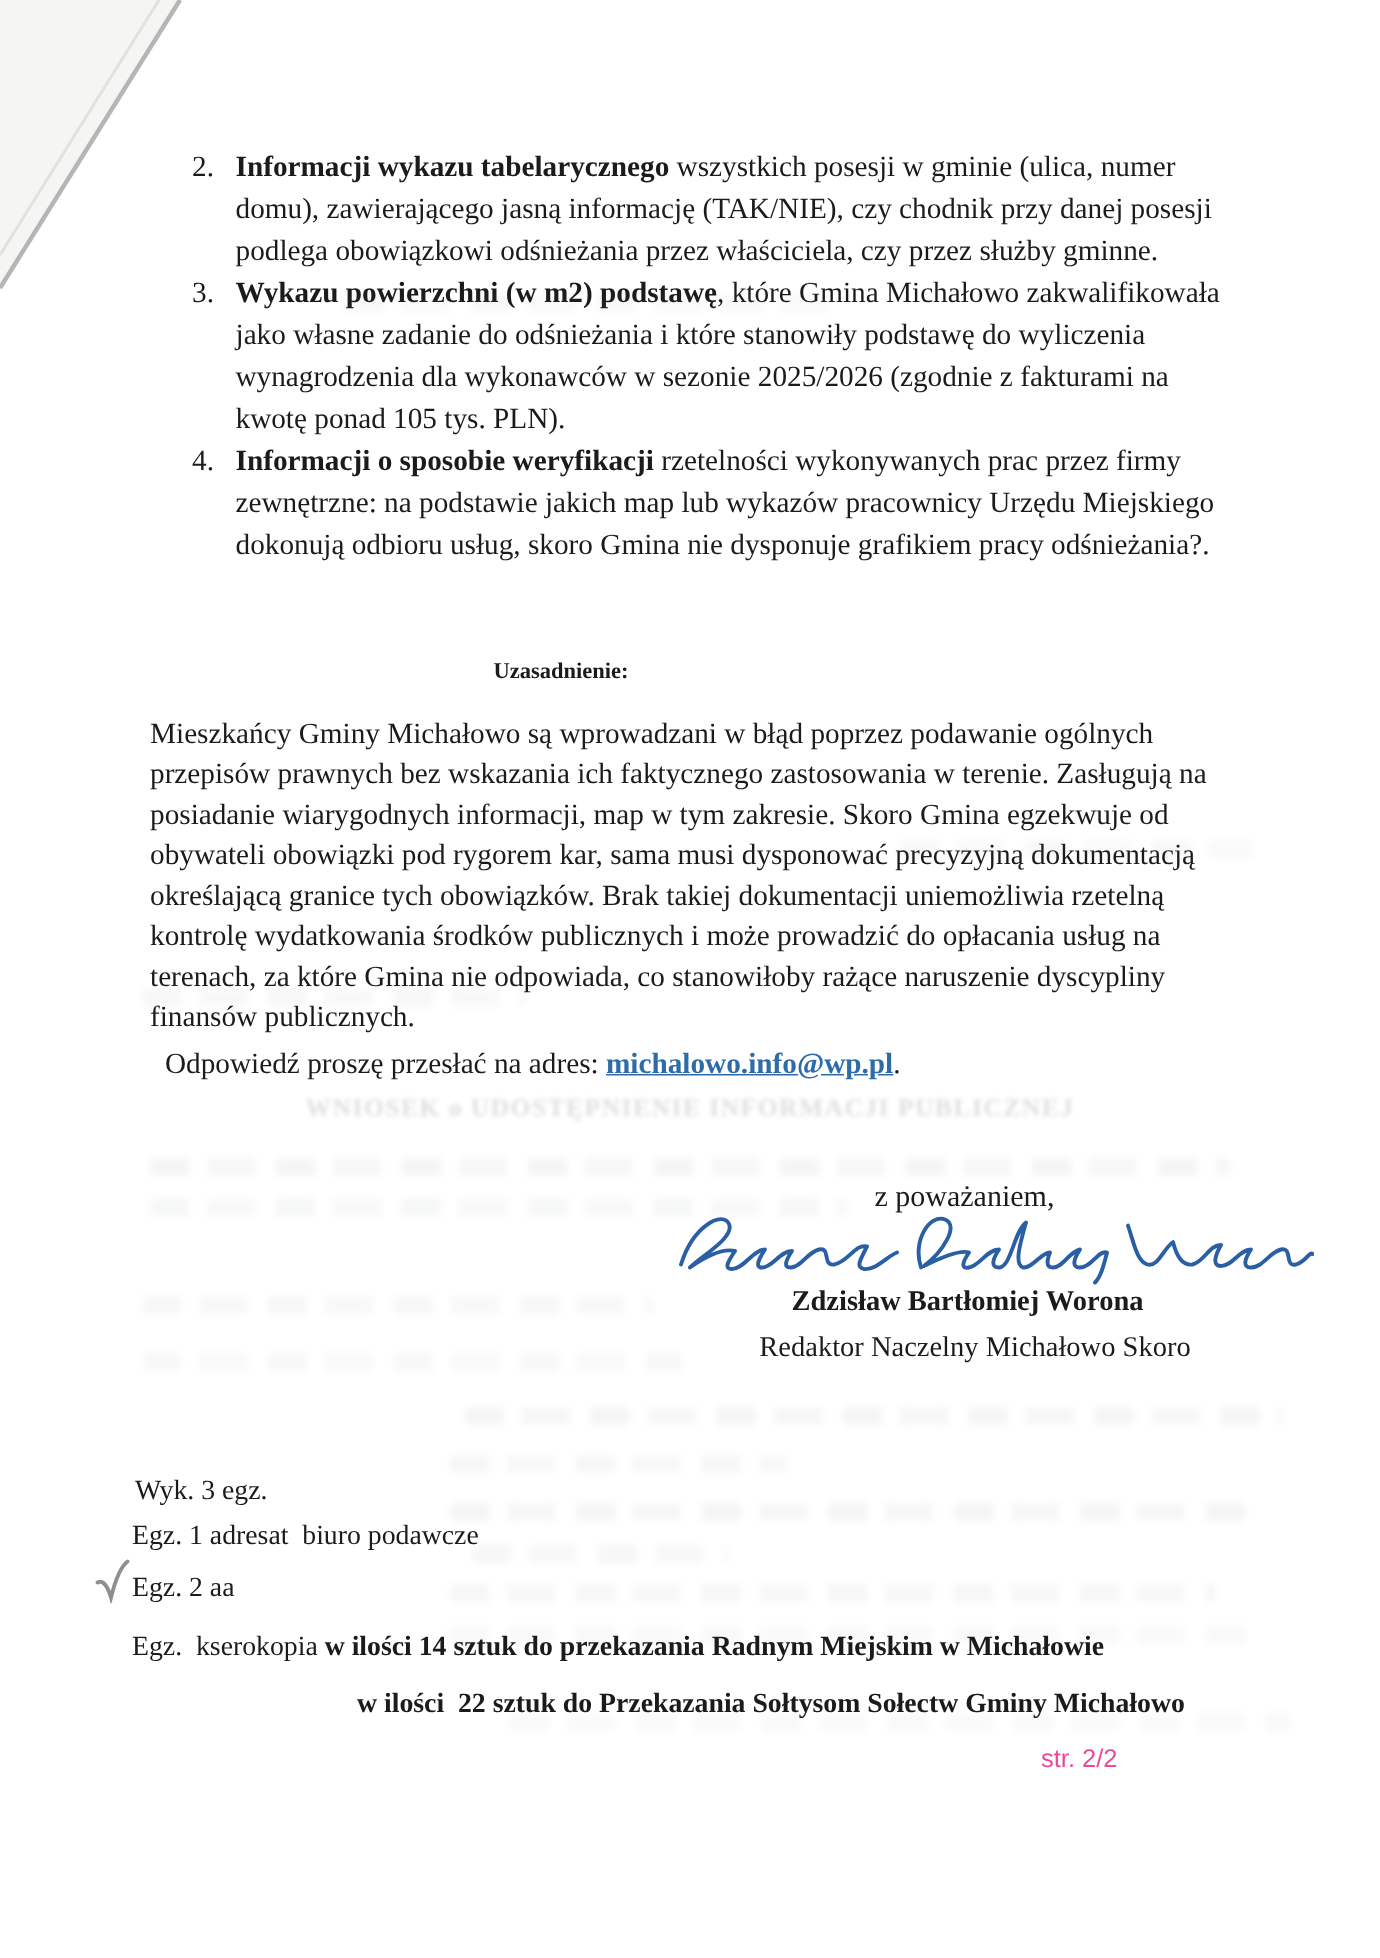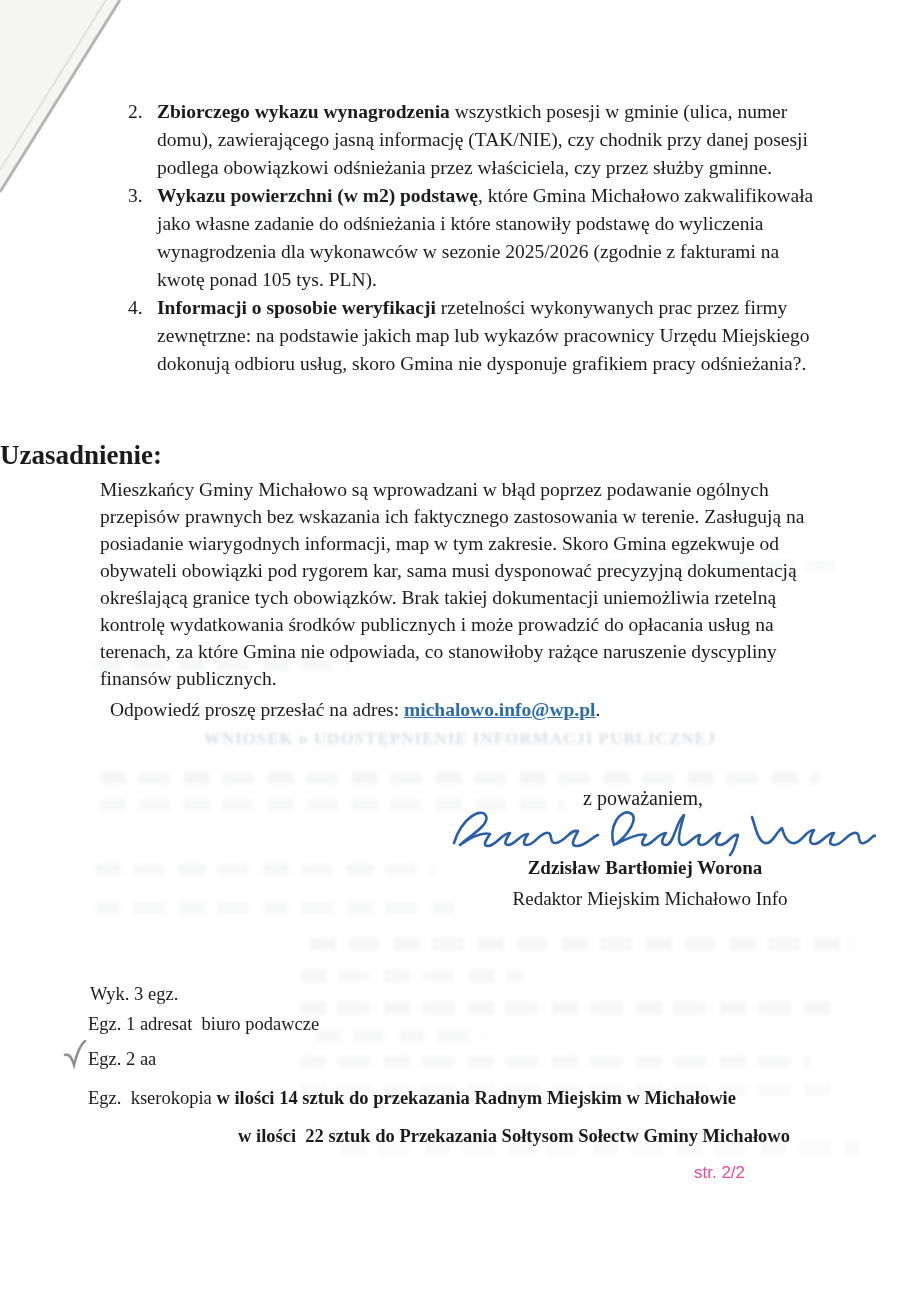--- a/index.html
+++ b/index.html
@@ -8,22 +8,22 @@
     font-family:"Liberation Serif","DejaVu Serif",serif;color:#1b1b1b;
     overflow:hidden;margin:0 auto;
   }
   .abs{position:absolute;}
   
   .olist{position:absolute;left:128px;top:98px;width:702px;font-size:19.5px;line-height:28px;}
   .li{display:flex;}
   .li-num{width:29px;flex:0 0 29px;}
   .li-body{flex:1;}
   .b{font-weight:bold;}
-  .heading{position:absolute;left:0;top:440px;width:748px;
-    font-weight:bold;font-size:27px;}
+  .heading{position:absolute;left:0;top:440px;width:748px;text-align:center;
+    font-weight:bold;font-size:15px;}
   .para{position:absolute;left:100px;top:476px;width:737px;font-size:19.5px;line-height:27px;}
   .reply{position:absolute;left:100px;top:699px;font-size:19.5px;margin-left:10px;}
   .email-link{color:#2e6ca8;font-weight:bold;text-decoration:underline;cursor:pointer;}
   .salutation{position:absolute;left:583px;top:787px;font-size:20px;}
   .sig-svg{position:absolute;left:446px;top:799px;}
   .sig-name{position:absolute;left:450px;top:857px;width:390px;text-align:center;
     font-weight:bold;font-size:19px;}
   .sig-role{position:absolute;left:450px;top:888px;width:400px;text-align:center;font-size:19px;}
   .dist{font-size:18.5px;white-space:pre-wrap;}
   .page-num{position:absolute;left:694px;top:1163px;font-size:17px;
@@ -51,21 +51,21 @@
 
   <svg class="fold-svg" width="140" height="210">
     <polygon points="0,0 120,0 0,192" fill="#f5f5f4"></polygon>
     <line x1="120" y1="0" x2="0" y2="192" stroke="#9f9f9f" stroke-width="3" opacity="0.75"></line>
     <line x1="106" y1="0" x2="0" y2="170" stroke="#cfcfcf" stroke-width="2" opacity="0.5"></line>
   </svg>
 
   <div class="olist">
     <div class="li">
       <span class="li-num">2.</span>
-      <span class="li-body"><span class="b">Zbiorczego wykazu wynagrodzenia</span><span> wszystkich posesji w gminie (ulica, numer domu), zawierającego jasną informację (TAK/NIE), czy chodnik przy danej posesji podlega obowiązkowi odśnieżania przez właściciela, czy przez służby gminne.</span></span>
+      <span class="li-body"><span class="b">Informacji wykazu tabelarycznego</span><span> wszystkich posesji w gminie (ulica, numer domu), zawierającego jasną informację (TAK/NIE), czy chodnik przy danej posesji podlega obowiązkowi odśnieżania przez właściciela, czy przez służby gminne.</span></span>
     </div>
     <div class="li">
       <span class="li-num">3.</span>
       <span class="li-body"><span class="b">Wykazu powierzchni (w m2) podstawę</span><span>, które Gmina Michałowo zakwalifikowała jako własne zadanie do odśnieżania i które stanowiły podstawę do wyliczenia wynagrodzenia dla wykonawców w sezonie 2025/2026 (zgodnie z fakturami na kwotę ponad 105 tys. PLN).</span></span>
     </div>
     <div class="li">
       <span class="li-num">4.</span>
       <span class="li-body"><span class="b">Informacji o sposobie weryfikacji</span><span> rzetelności wykonywanych prac przez firmy zewnętrzne: na podstawie jakich map lub wykazów pracownicy Urzędu Miejskiego dokonują odbioru usług, skoro Gmina nie dysponuje grafikiem pracy odśnieżania?.</span></span>
     </div>
   </div>
@@ -97,21 +97,21 @@
 
   <svg class="sig-svg" width="430" height="62" viewBox="0 0 430 62">
     <g fill="none" stroke="#2a5fa5" stroke-width="2.6" stroke-linecap="round" stroke-linejoin="round">
       <path d="M8,44 C16,18 36,8 40,17 C44,26 22,38 14,46 C24,39 36,33 44,35 C40,41 36,47 42,47 C50,47 56,34 64,34 C60,40 57,46 62,46 C69,46 74,35 82,35 C78,41 76,46 81,46 C88,46 92,36 100,34 C108,32 102,45 110,44 C120,42 124,30 132,32 C128,40 124,46 130,47 C138,48 146,38 152,36"></path>
       <path d="M168,46 C162,28 174,10 184,14 C194,18 182,36 170,45 C182,39 194,34 200,36 C196,42 194,47 200,46 C207,45 212,34 220,34 C216,40 214,46 220,46 C228,46 230,22 238,16 C234,30 230,44 236,46 C242,47 248,36 254,36 C252,41 251,46 256,46 C263,46 266,36 274,34 C270,40 268,46 274,46 C282,46 286,34 292,36 C290,44 288,52 284,56"></path>
       <path d="M306,18 C310,30 312,42 319,44 C326,46 330,33 336,29 C338,37 342,45 349,44 C357,42 360,31 368,31 C364,38 362,45 368,45 C376,45 380,34 388,34 C384,40 382,46 388,46 C396,46 400,36 408,34 C416,32 410,46 418,44 C425,42 427,35 429,37"></path>
     </g>
   </svg>
 
   <div class="sig-name">Zdzisław Bartłomiej Worona</div>
-  <div class="sig-role">Redaktor Miejskim Michałowo Info</div>
+  <div class="sig-role">Redaktor Naczelny Michałowo Skoro</div>
 
   <div class="abs dist" style="left:90px;top:984px">Wyk. 3 egz.</div>
   <div class="abs dist" style="left:88px;top:1014px">Egz. 1 adresat  biuro podawcze</div>
 
   <svg class="checkmark-svg" width="26" height="30" viewBox="0 0 26 30">
     <path d="M4,16 C8,14 11,19 13,26 C16,14 20,5 24,2" fill="none" stroke="#8f8f8f" stroke-width="2.6" stroke-linecap="round"></path>
   </svg>
   <div class="abs dist" style="left:88px;top:1049px">Egz. 2 aa</div>
 
   <div class="abs dist" style="left:88px;top:1088px"><span>Egz.  kserokopia </span><span class="b">w ilości 14 sztuk do przekazania Radnym Miejskim w Michałowie</span></div>

